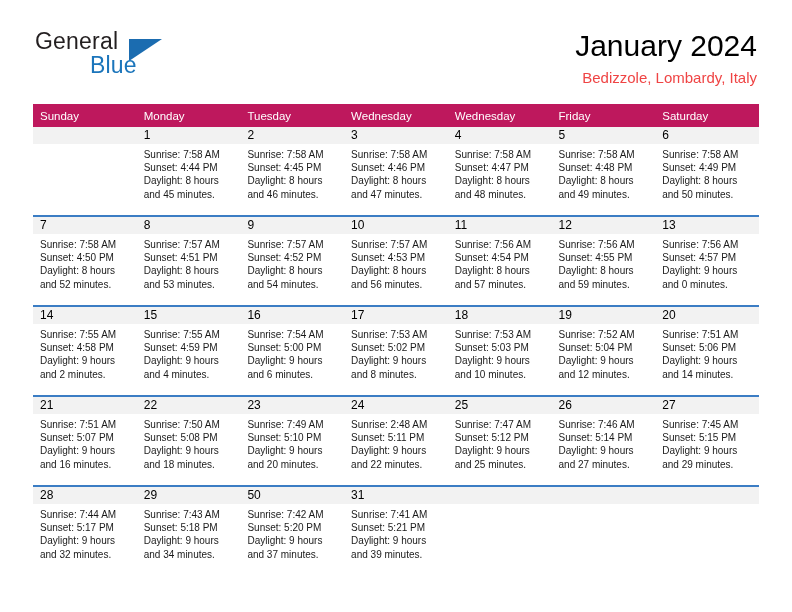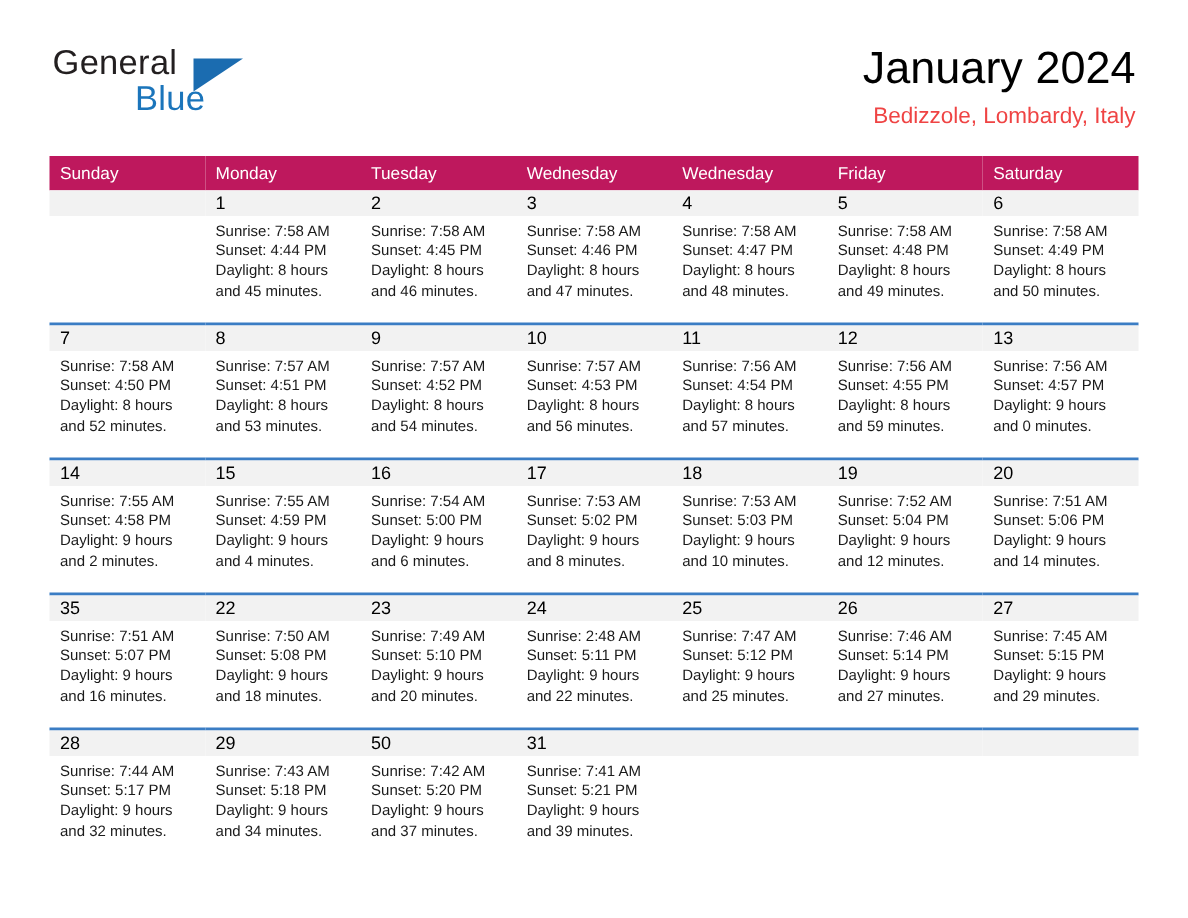--- a/index.html
+++ b/index.html
@@ -417,21 +417,21 @@
                   <div>Sunset: 5:06 PM</div>
                   <div>Daylight: 9 hours</div>
                   <div>and 14 minutes.</div>
                 </div>
               </div>
             </td>
           </tr>
           <tr class="week-row">
             <td>
               <div class="cell">
-                <div class="daynum-band">35</div>
+                <div class="daynum-band">21</div>
                 <div class="cell-body">
                   <div>Sunrise: 7:51 AM</div>
                   <div>Sunset: 5:07 PM</div>
                   <div>Daylight: 9 hours</div>
                   <div>and 16 minutes.</div>
                 </div>
               </div>
             </td>
             <td>
               <div class="cell">

